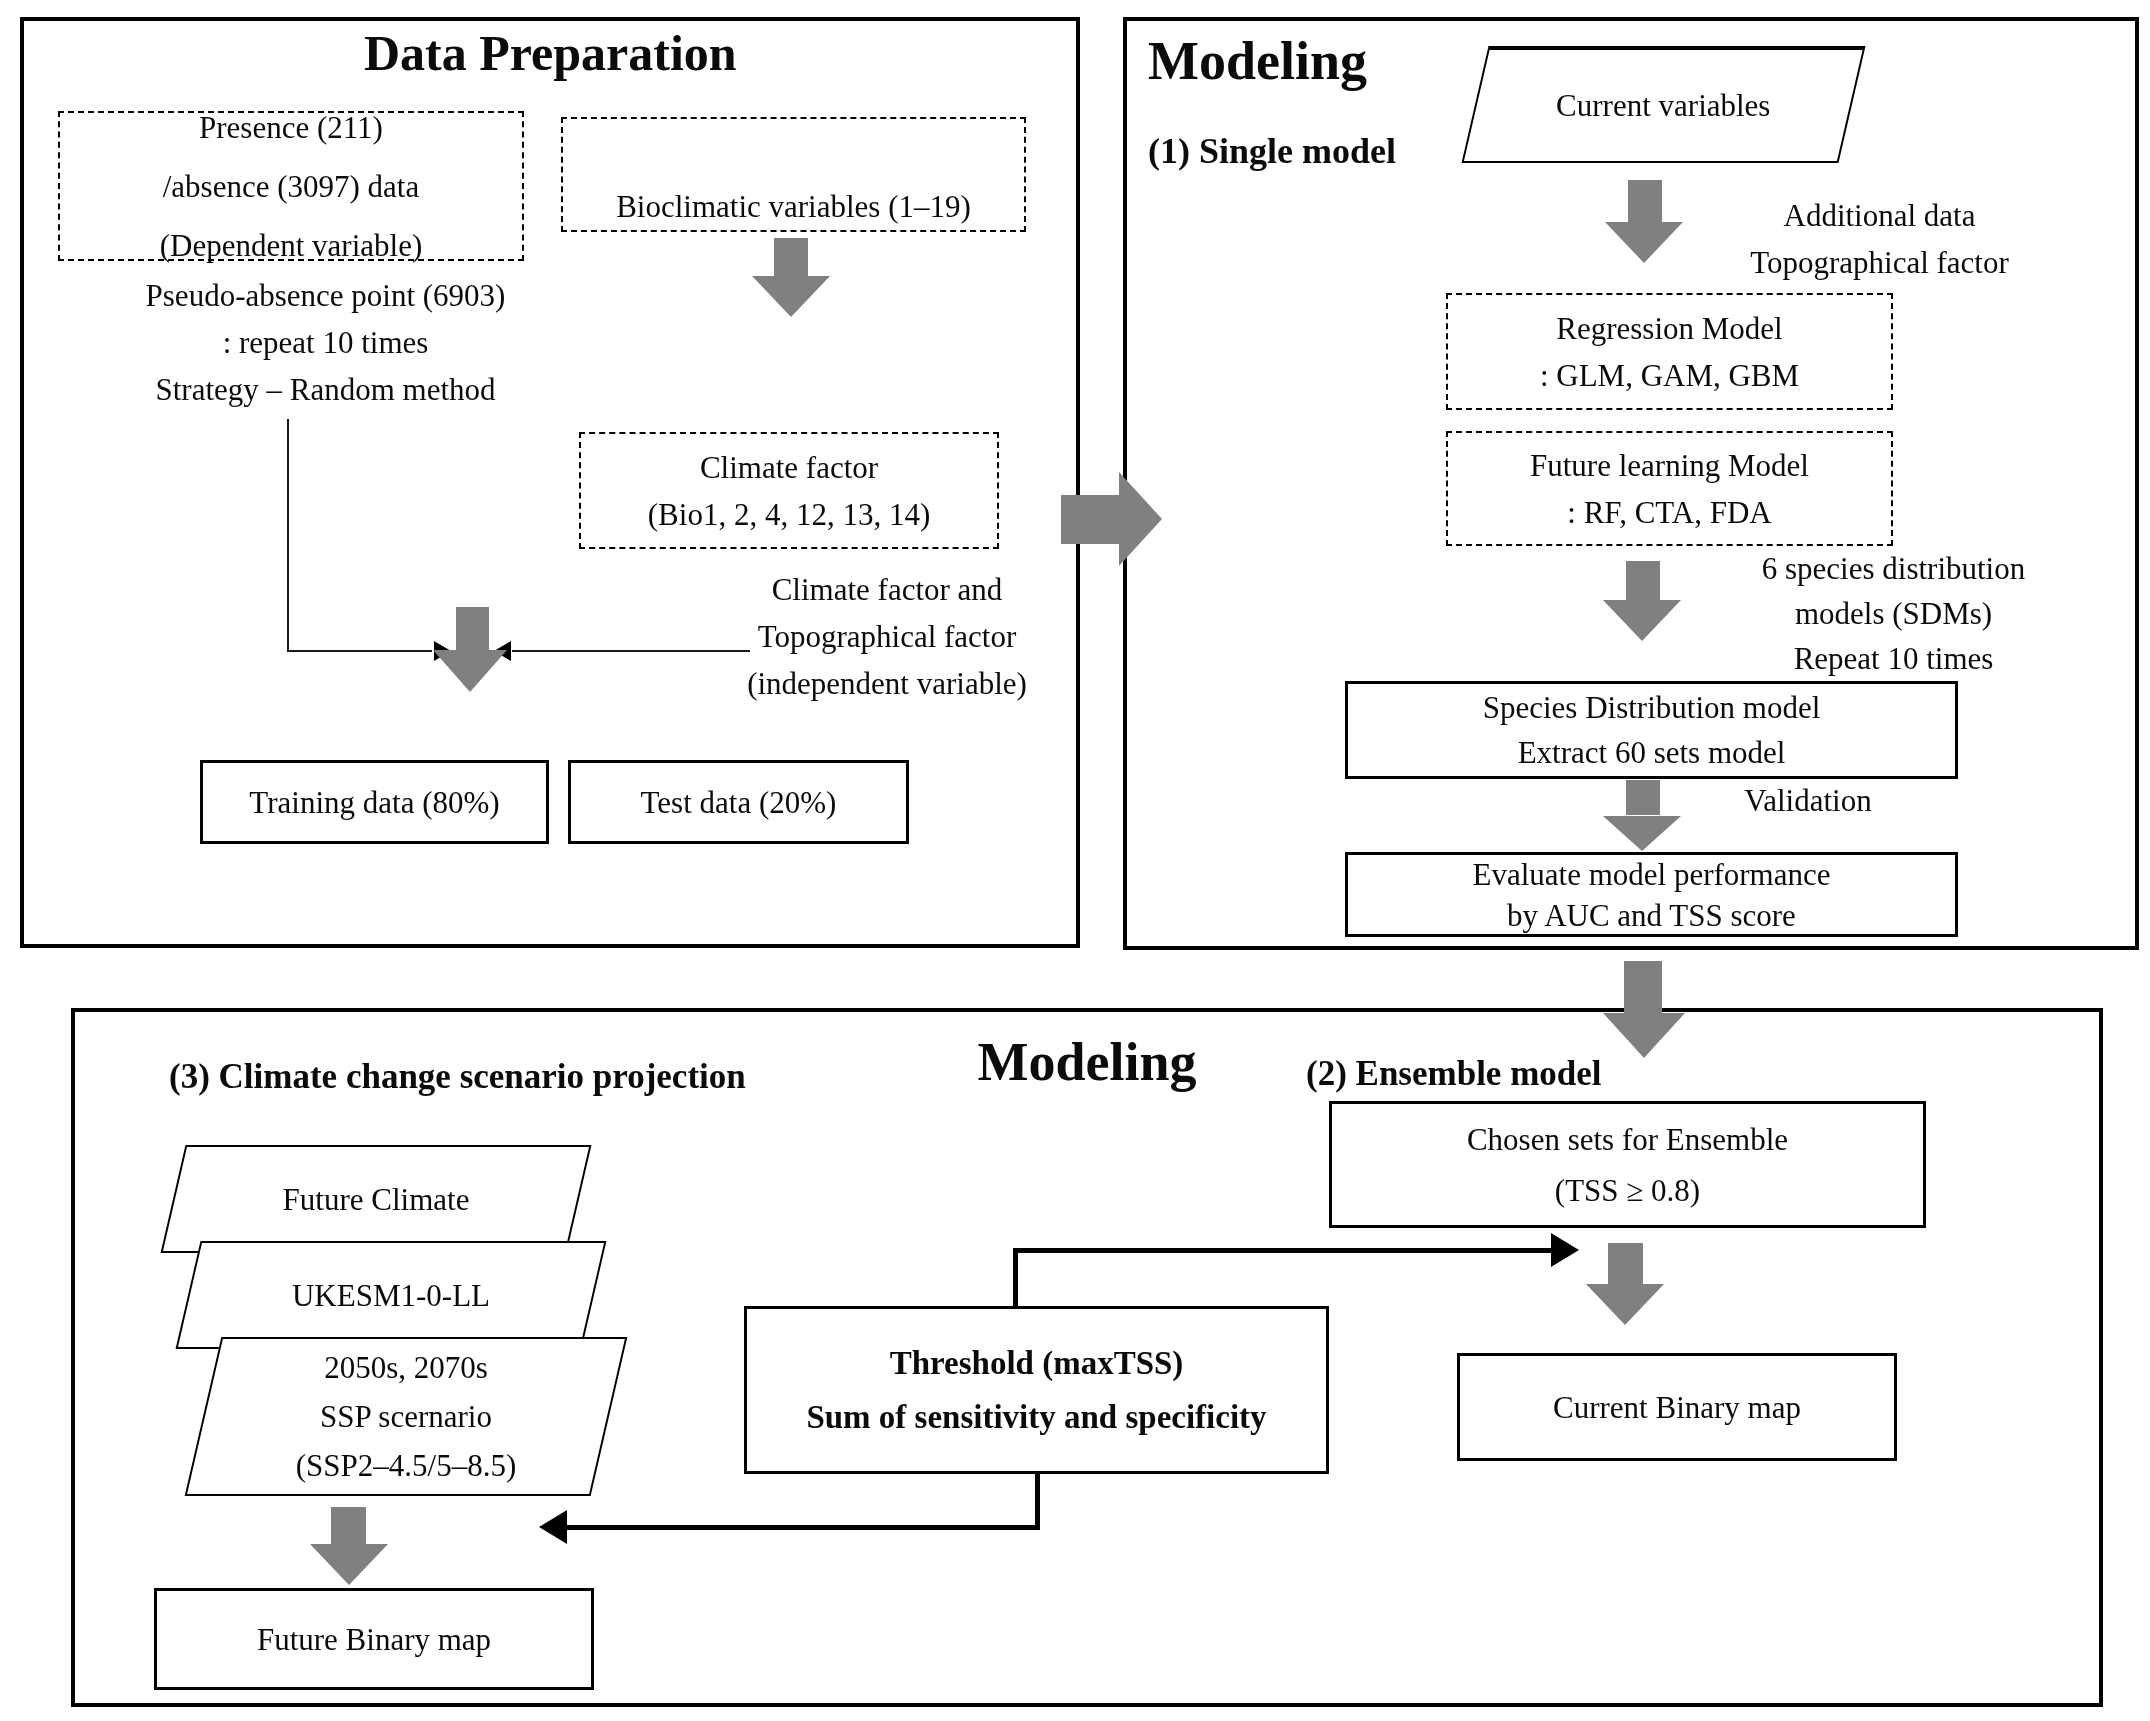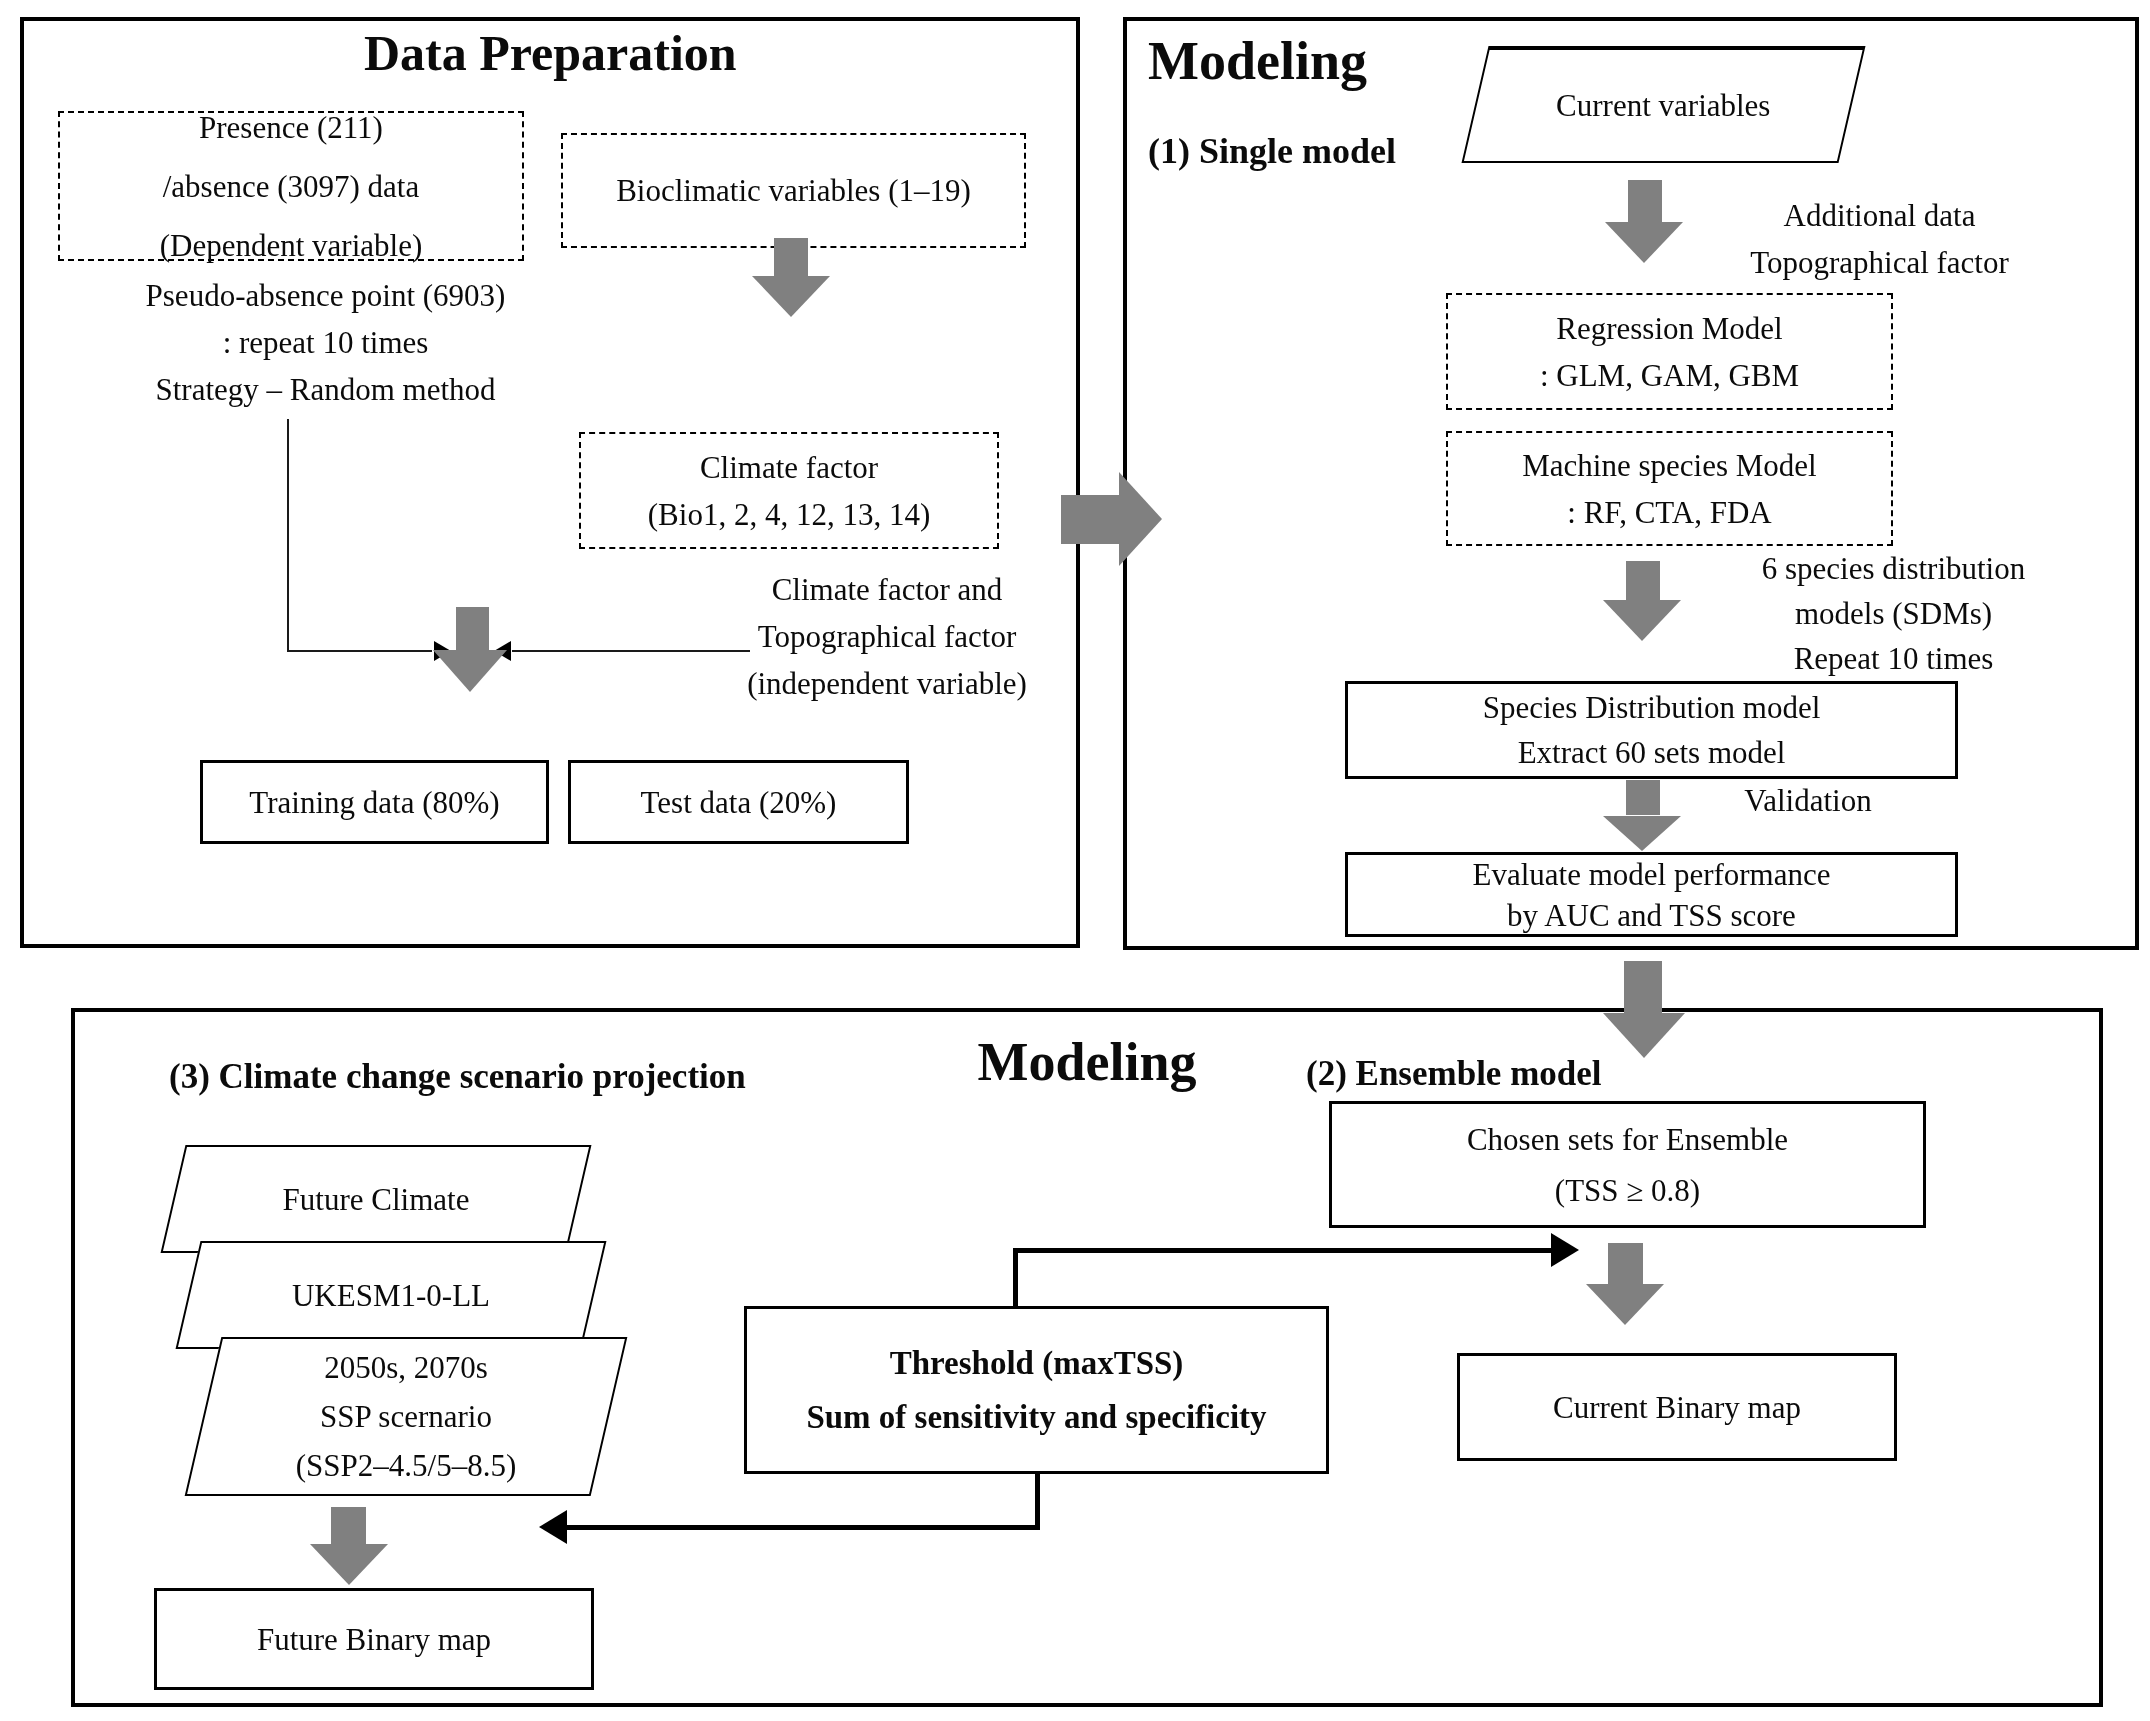--- a/index.html
+++ b/index.html
@@ -64,21 +64,21 @@
     <span>/absence (3097) data</span>
     <span>(Dependent variable)</span>
   </div>
 
   <div class="txt" style="left:58px;top:272px;width:535px;">
     <span>Pseudo-absence point (6903)</span>
     <span>: repeat 10 times</span>
     <span>Strategy – Random method</span>
   </div>
 
-  <div class="box dashed" style="left:561px;top:133px;width:465px;height:115px;">
+  <div class="box dashed" style="left:561px;top:117px;width:465px;height:115px;justify-content:flex-end;">
     <span>Bioclimatic variables (1–19)</span>
   </div>
 
   <div class="ga" style="left:774px;top:238px;width:34px;height:39px;"></div>
   <div class="ga-head-down" style="left:752px;top:276px;"></div>
 
 
   <div class="box dashed" style="left:579px;top:432px;width:420px;height:117px;">
     <span>Climate factor</span>
     <span>(Bio1, 2, 4, 12, 13, 14)</span>
@@ -121,21 +121,21 @@
     <span>Additional data</span>
     <span>Topographical factor</span>
   </div>
 
   <div class="box dashed" style="left:1446px;top:293px;width:447px;height:117px;">
     <span>Regression Model</span>
     <span>: GLM, GAM, GBM</span>
   </div>
 
   <div class="box dashed" style="left:1446px;top:431px;width:447px;height:115px;">
-    <span>Machine species Model</span>
+    <span>Future learning Model</span>
     <span>: RF, CTA, FDA</span>
   </div>
 
   <div class="ga" style="left:1626px;top:561px;width:34px;height:39px;"></div>
   <div class="ga-head-down" style="left:1603px;top:600px;"></div>
   <div class="txt" style="left:1680px;top:546px;width:427px;line-height:45px;">
     <span>6 species distribution</span>
     <span>models (SDMs)</span>
     <span>Repeat 10 times</span>
   </div>

